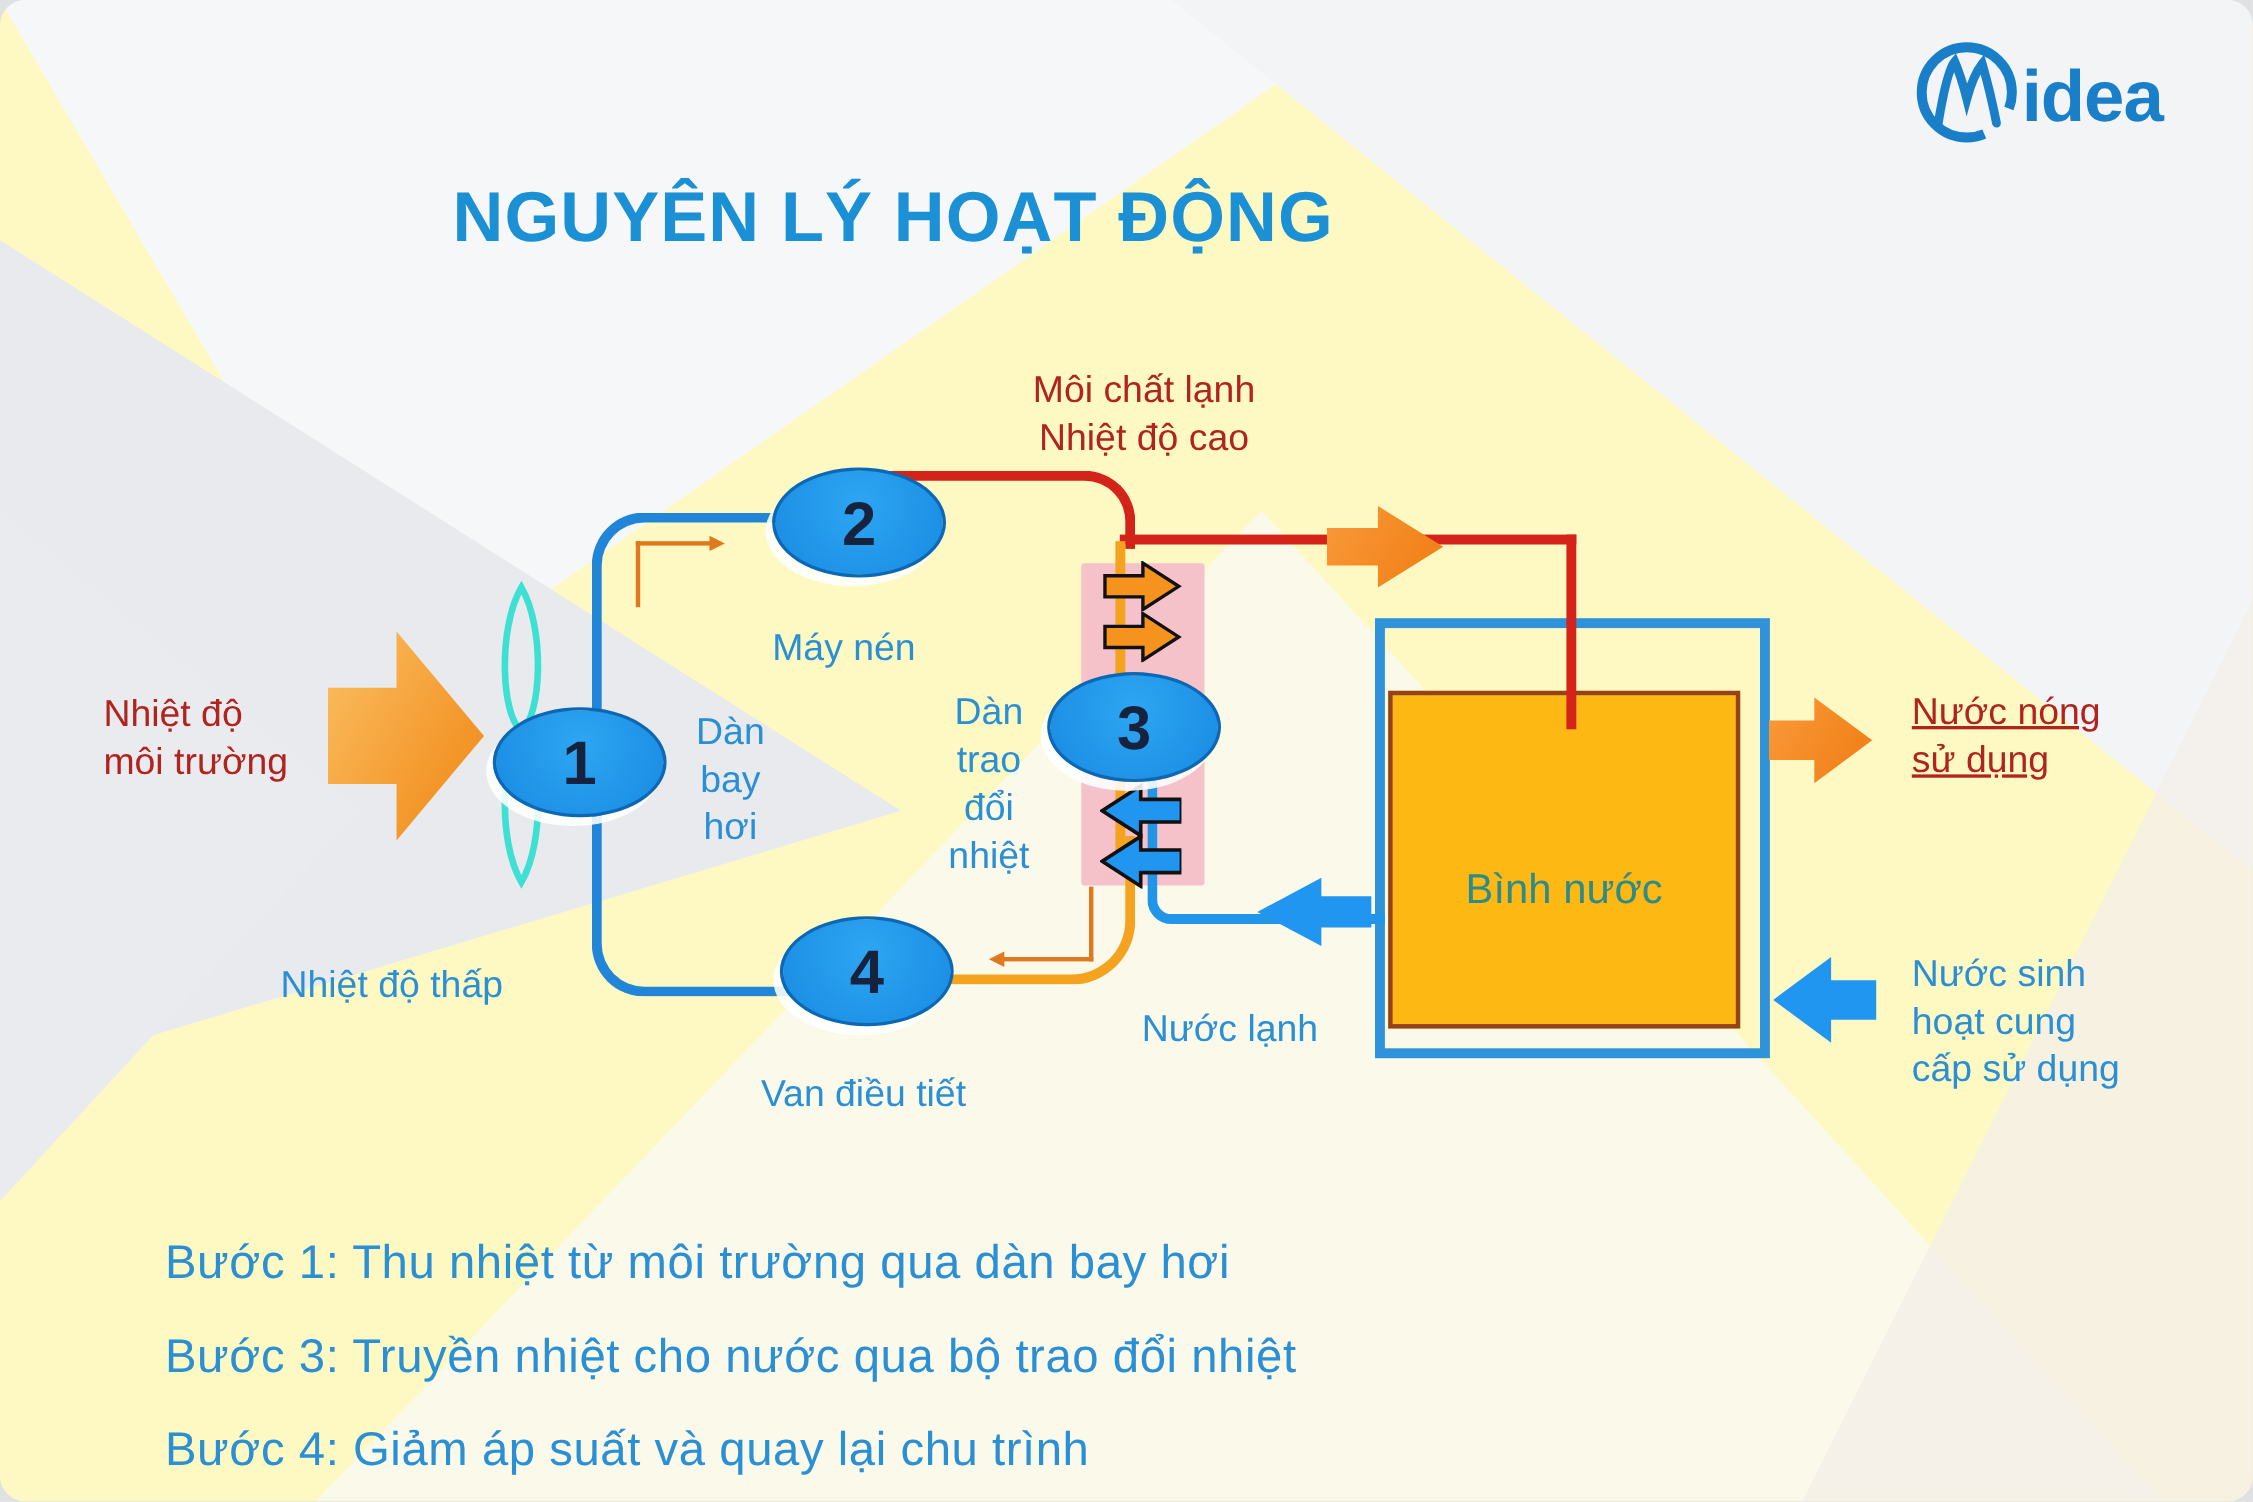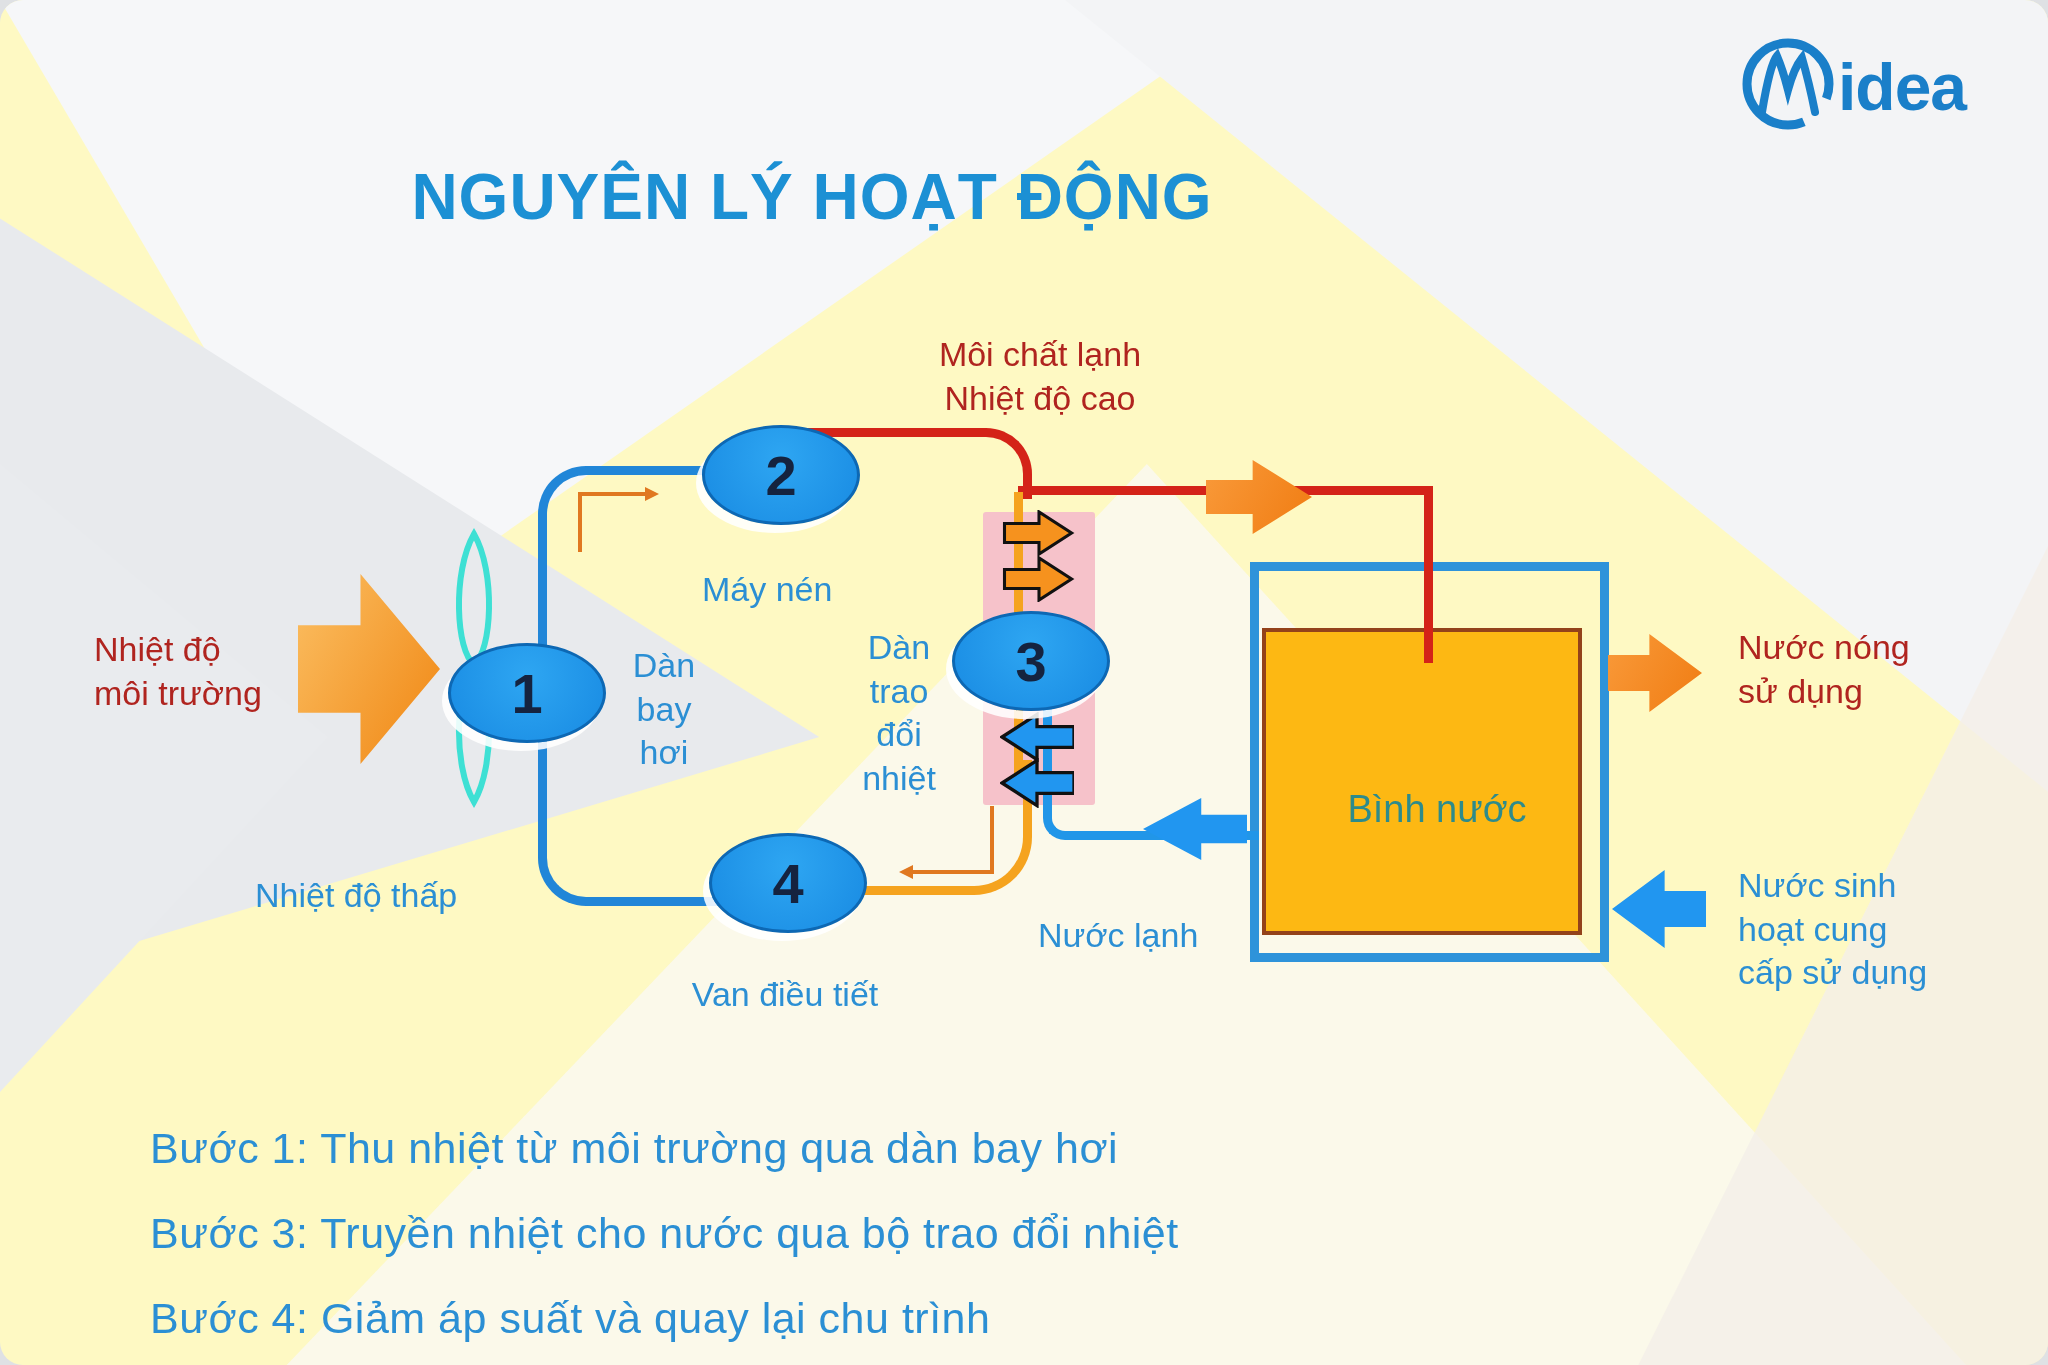--- a/index.html
+++ b/index.html
@@ -87,30 +87,30 @@
 
   
   .tank-outer{left:1250px;top:562px;width:341px;height:382px;border:9px solid #2e93da;z-index:2;}
   .tank-inner{left:1262px;top:628px;width:312px;height:299px;background:#fdb813;border:4px solid #93421a;z-index:2;}
   .tank-label{left:1262px;top:788px;width:320px;text-align:center;font-size:38px;z-index:6;}
 
   
   .lbl{white-space:pre-line;font-size:34px;line-height:1.28;z-index:6;}
   .red{color:#b0241f;}
   .blue{color:#2b8fd4;margin-top:28px;}
-  .teal{color:#2e8b8b;padding-left:15px;}
+  .teal{color:#2e8b8b;}
   .lbl-env{left:94px;top:628px;text-align:left;}
   .lbl-lowtemp{left:255px;top:846px;}
   .lbl-comp{left:702px;top:540px;}
   .lbl-evap{left:608px;top:616px;width:112px;text-align:center;}
   .lbl-exch{left:843px;top:598px;width:112px;text-align:center;}
   .lbl-valve{left:655px;top:945px;width:260px;text-align:center;}
   .lbl-refr{left:895px;top:333px;width:290px;text-align:center;}
   .lbl-hotout{left:1280px;top:386px;width:290px;text-align:center;}
-  .lbl-hotuse{left:1738px;top:626px;text-align:left;}
+  .lbl-hotuse{left:1738px;top:626px;text-align:left;text-decoration:underline;}
   .lbl-supply{left:1738px;top:836px;text-align:left;}
   .lbl-cold{left:1038px;top:886px;}
 
   
   .steps{left:150px;top:1092px;width:1500px;z-index:6;}
   .step{font-size:43px;line-height:57px;letter-spacing:.5px;}
 </style>
 </head>
 <body>
 

